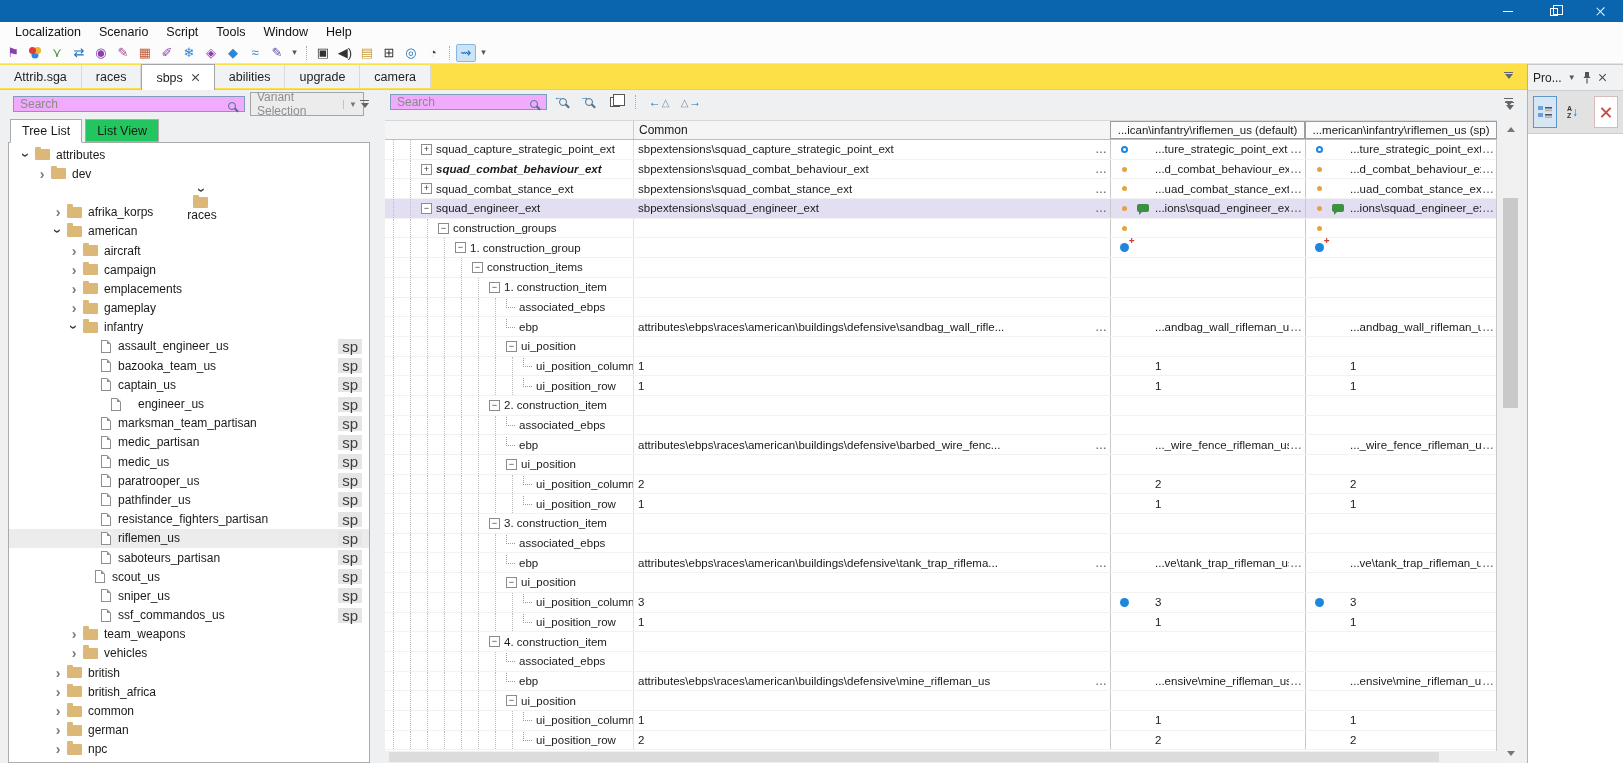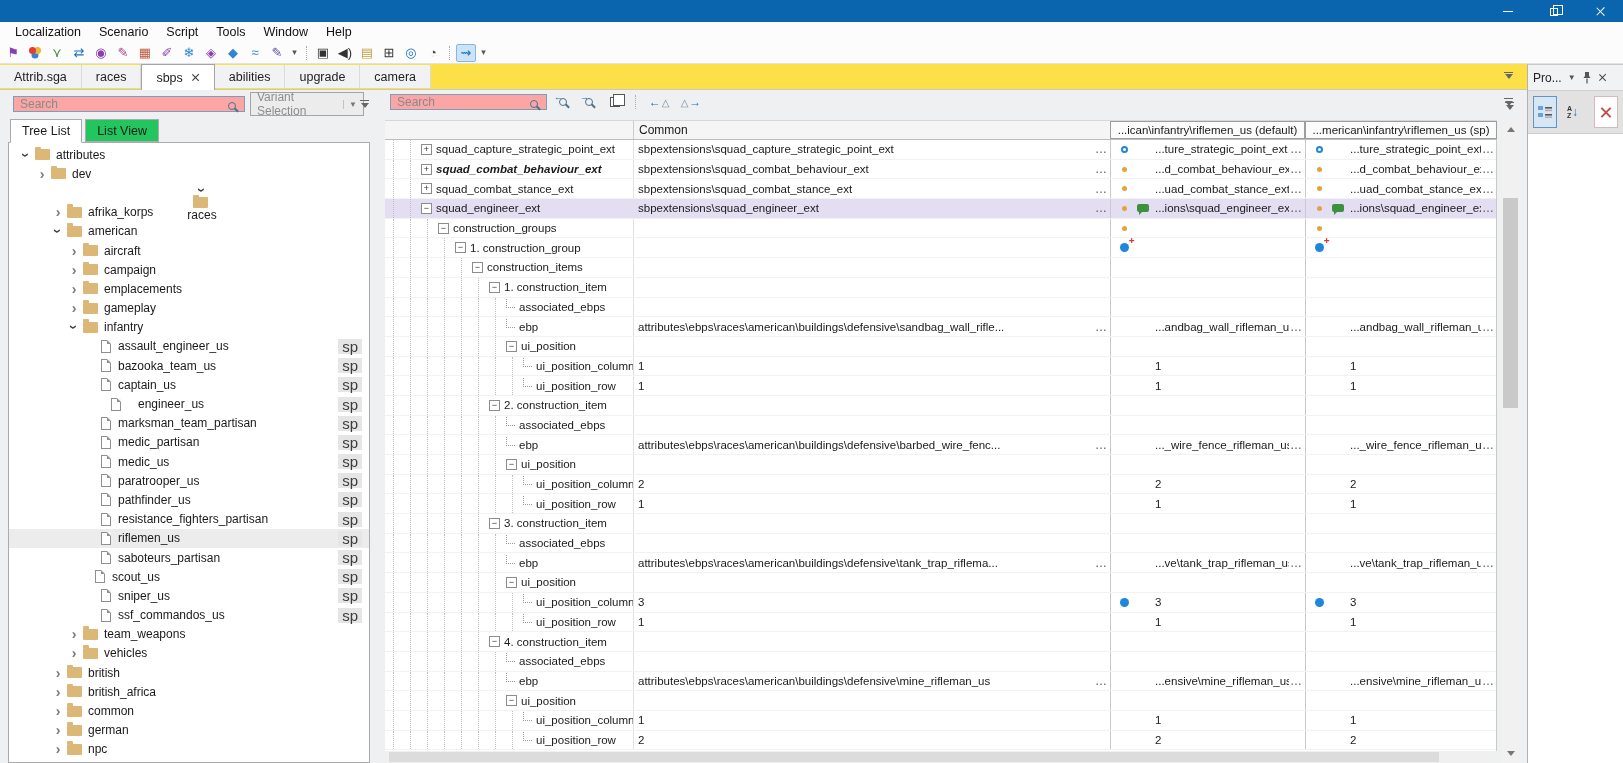--- a/index.html
+++ b/index.html
@@ -37,21 +37,21 @@
   .tab-close{margin-left:8px;color:#333;width:9px;height:9px}
   .tab-close::before,.tab-close::after{height:9px;left:4px}
   .tab-overflow{position:absolute;left:1504px;top:8px;display:flex;flex-direction:column;align-items:center;gap:1px}
   .bar8{width:9px;height:1px;background:#666}
   .tri-down{width:0;height:0;border-left:4px solid transparent;border-right:4px solid transparent;border-top:5px solid #666}
   .tri-up{width:0;height:0;border-left:4px solid transparent;border-right:4px solid transparent;border-bottom:5px solid #777}
 
   
   .left-panel{position:absolute;left:0;top:90px;width:376px;height:673px}
   .search-wrap{position:relative}
-  .search-box{height:16px;border:1px solid #7f9db9;background:#fca5a5;padding:0 22px 0 6px;font:12px "Liberation Sans",sans-serif;color:#222;outline:none}
+  .search-box{height:16px;border:1px solid #7f9db9;background:#f0abfc;padding:0 22px 0 6px;font:12px "Liberation Sans",sans-serif;color:#222;outline:none}
   .search-box::placeholder{color:#8a8a8a}
   .mag{position:absolute;right:9px;top:6px;width:8px;height:8px;border:1.5px solid #4f718c;border-radius:50%}
   .mag::after{content:'';position:absolute;width:5px;height:1.6px;background:#4f718c;transform:rotate(45deg);right:-4px;bottom:-2px}
   .lp-search-row{position:absolute;left:13px;top:2px;display:flex;align-items:center}
   .lp-search-row .search-box{width:232px}
   .variant-box{width:114px;height:24px;margin-left:5px;background:#ececec;border:1px solid #a5a5a5;color:#8e8e8e;display:flex;align-items:center;padding:0 6px;font-size:12px}
   .variant-arrow{margin-left:auto;border-left:1px solid #c2c2c2;padding-left:5px;font-size:8px;color:#777}
   .grip{display:flex;flex-direction:column;align-items:center;gap:2px}
   .lp-grip{position:absolute;left:360px;top:10px}
   .view-tabs{position:absolute;left:10px;top:29px;display:flex;z-index:3}

